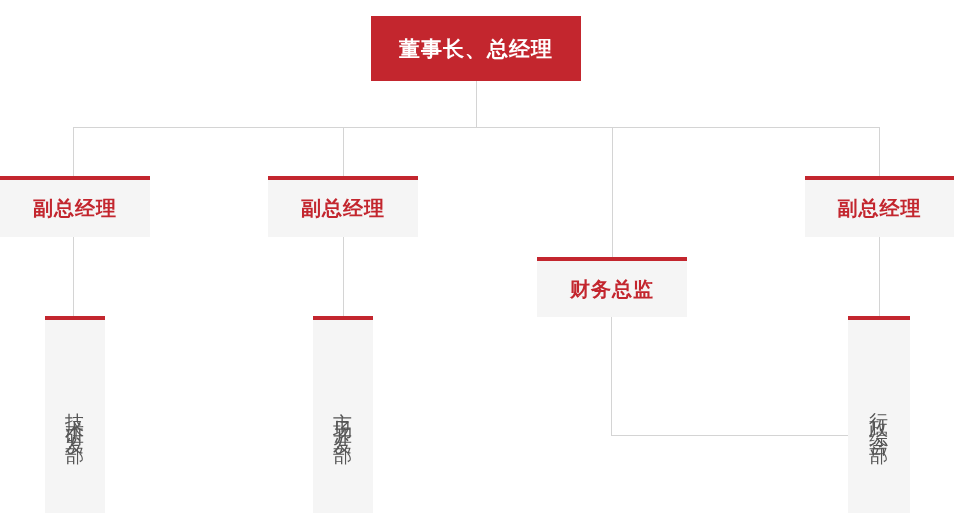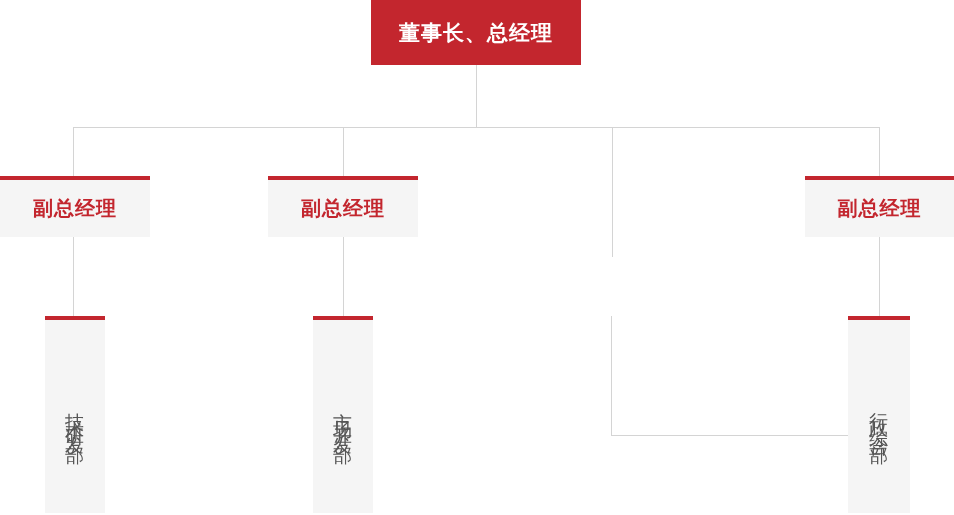--- a/index.html
+++ b/index.html
@@ -69,32 +69,35 @@
   <div class="line" style="left:73px;  top:127px; width:1px;   height:49px;"></div>
   <div class="line" style="left:343px; top:127px; width:1px;   height:49px;"></div>
   <div class="line" style="left:612px; top:127px; width:1px;   height:130px;"></div>
   <div class="line" style="left:879px; top:127px; width:1px;   height:49px;"></div>
   <div class="line" style="left:73px;  top:237px; width:1px;   height:79px;"></div>
   <div class="line" style="left:343px; top:237px; width:1px;   height:79px;"></div>
   <div class="line" style="left:879px; top:237px; width:1px;   height:79px;"></div>
   <div class="line" style="left:611px; top:316px; width:1px;   height:120px;"></div>
   <div class="line" style="left:611px; top:435px; width:237px; height:1px;"></div>
 
-  <div class="node node--root" style="left:371px; top:0; width:210px; height:65px;">
+  <div class="node node--root" style="left:371px; top:16px; width:210px; height:65px;">
     <span>董事长、总经理</span>
   </div>
 
   <div class="node node--l2" style="left:0; top:176px; width:150px; height:61px;">
     <span>副总经理</span>
   </div>
 
   <div class="node node--l2" style="left:268px; top:176px; width:150px; height:61px;">
     <span>副总经理</span>
   </div>
 
+  <div class="node node--l2" style="left:537px; top:257px; width:150px; height:60px;">
+    <span>财务总监</span>
+  </div>
 
   <div class="node node--l2" style="left:805px; top:176px; width:149px; height:61px;">
     <span>副总经理</span>
   </div>
 
   <div class="node node--dept" style="left:45px; top:316px; width:60px; height:197px;">
     <span class="vtext">技术研发部</span>
   </div>
 
   <div class="node node--dept" style="left:313px; top:316px; width:60px; height:197px;">

